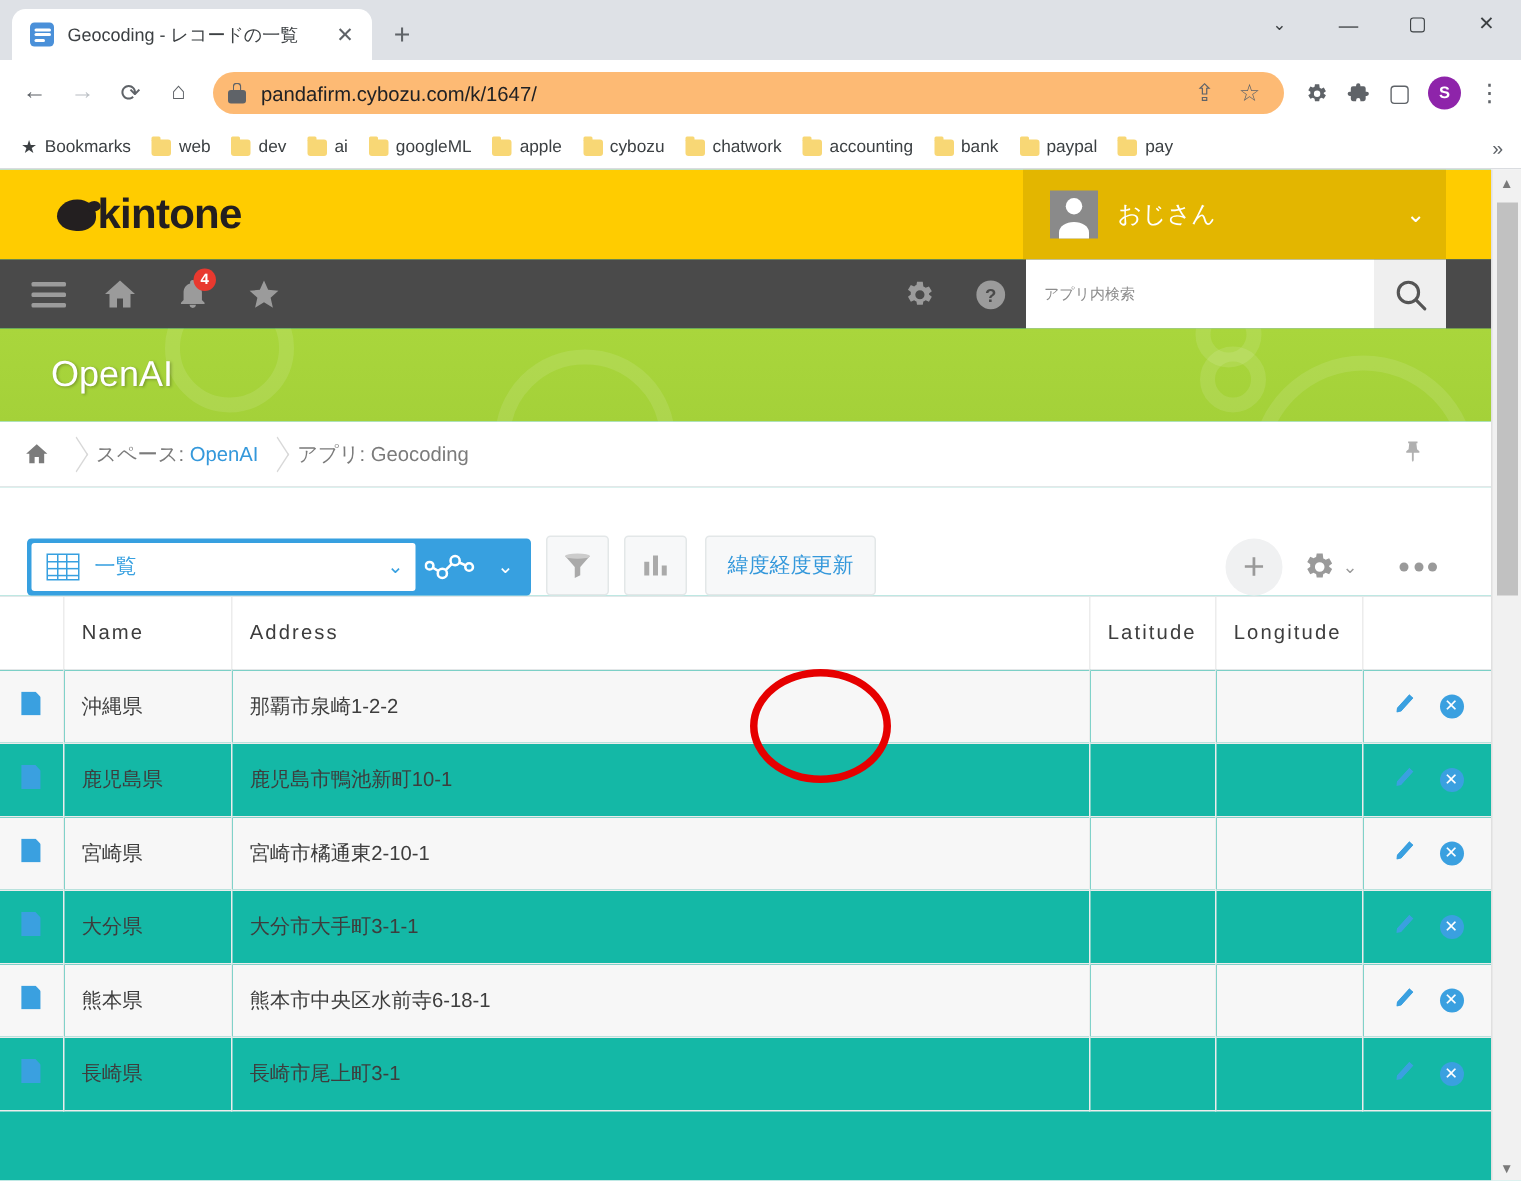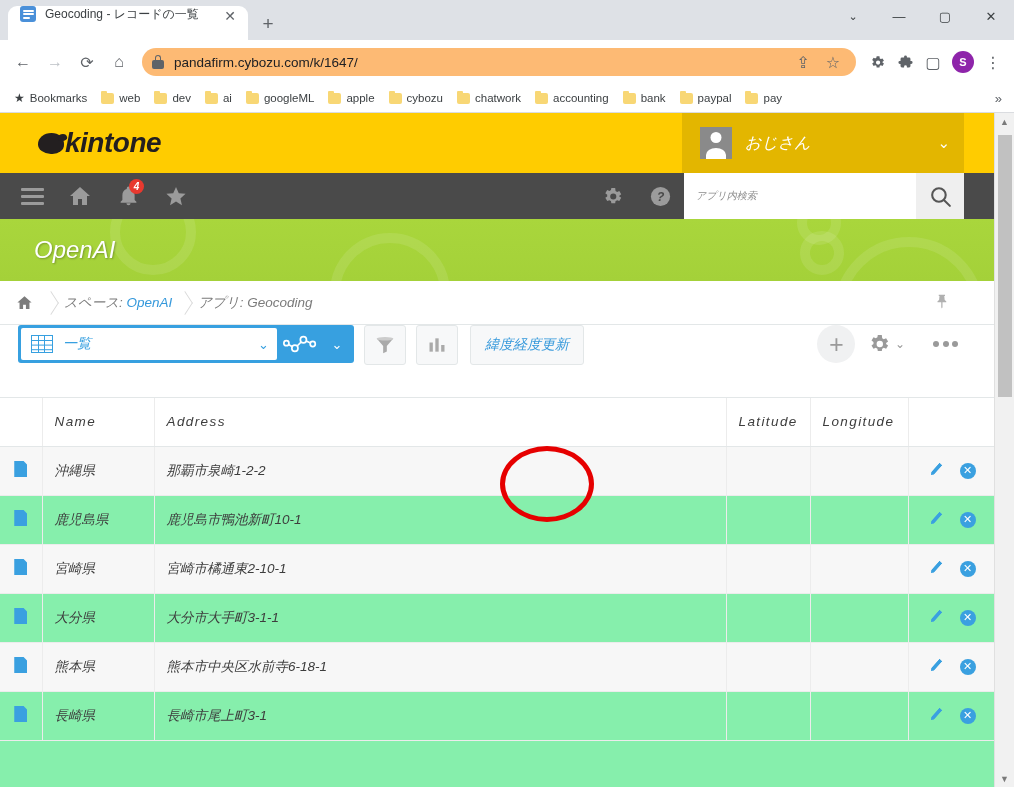--- a/index.html
+++ b/index.html
@@ -23,21 +23,21 @@
     background: #dee1e6;
     display: flex; align-items: flex-end;
     padding-left: 8px;
     position: relative;
   }
   .tab {
     height: 34px;
     min-width: 240px;
     background: #fff;
     border-radius: 9px 9px 0 0;
-    display: flex; align-items: flex-start;
+    display: flex; align-items: center;
     padding: 0 8px 0 12px;
     gap: 9px;
     position: relative;
   }
   .tab-favicon {
     width: 16px; height: 16px; border-radius: 3px;
     background: #4a90d9;
     display: flex; flex-direction: column; justify-content: center;
     gap: 1.5px; padding: 3px 2.5px; flex: none;
   }
@@ -135,21 +135,21 @@
     width: 6px; height: 3px; background: #f8d775; border-radius: 1px 1px 0 0;
   }
   .bm .star { color: #3c4043; font-size: 12px; }
   .bm-more { margin-left: auto; color: #5f6368; font-size: 13px; padding-right: 4px; }
 
   
   .viewport {
     flex: 1; position: relative; background: #fff; overflow: hidden;
     display: flex;
   }
-  .page { width: 994px; position: relative; background: #86efac; overflow: hidden; font-style: italic; }
+  .page { width: 994px; position: relative; background: #14b8a6; overflow: hidden; }
 
   
   .k-header {
     height: 60px; background: #fc0; position: relative;
     display: flex; align-items: center;
   }
   .k-logo {
     display: flex; align-items: center; margin-left: 38px; gap: 2px;
   }
   .k-logo .blob {
@@ -257,21 +257,21 @@
   }
   .crumb-item { font-size: 13.5px; color: #7b7b7b; white-space: nowrap; text-align: right; }
   .crumb-item .lnk { color: #3498db; }
   .crumb-pin {
     position: absolute; right: 44px; top: 50%; transform: translateY(-50%);
     color: #b0b0b0;
   }
 
   
   .k-toolbar {
-    height: 72px; display: flex; align-items: flex-start;
+    height: 72px; display: flex; align-items: flex-end;
     padding: 0 0 0 18px; position: relative; background: #fff;
   }
   .viewsel {
     height: 38px; background: #37a0e0; border-radius: 3px;
     display: flex; align-items: center; padding: 3px; gap: 0;
   }
   .viewsel .box {
     height: 32px; width: 256px; background: #fff; border-radius: 2px;
     display: flex; align-items: center; padding: 0 8px 0 10px; gap: 10px;
   }

